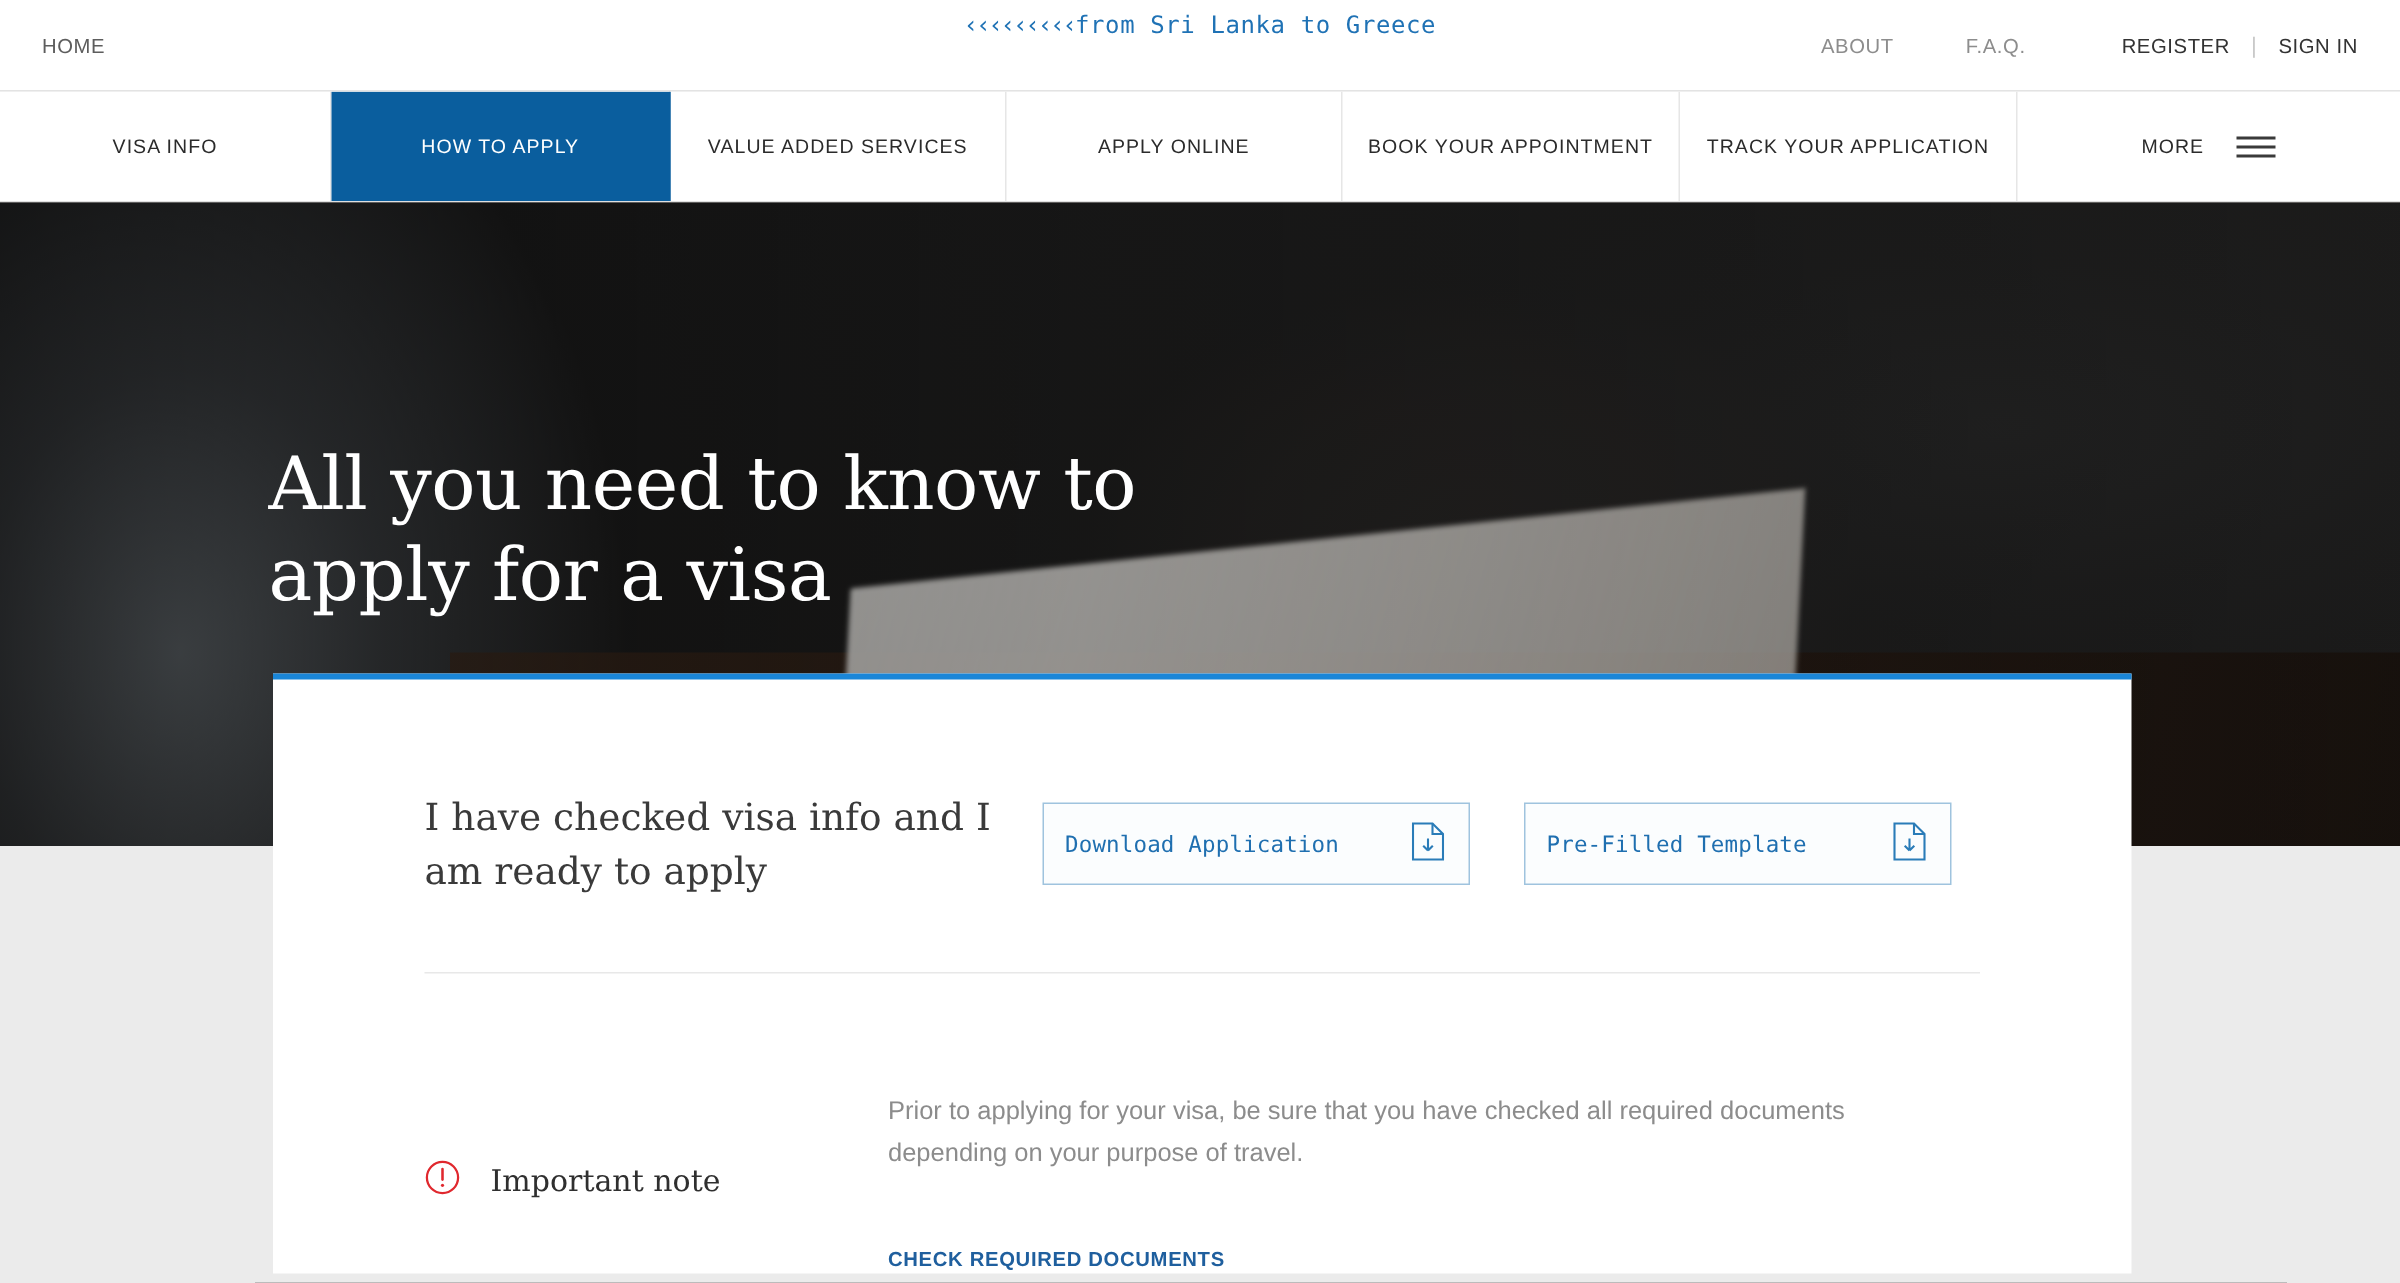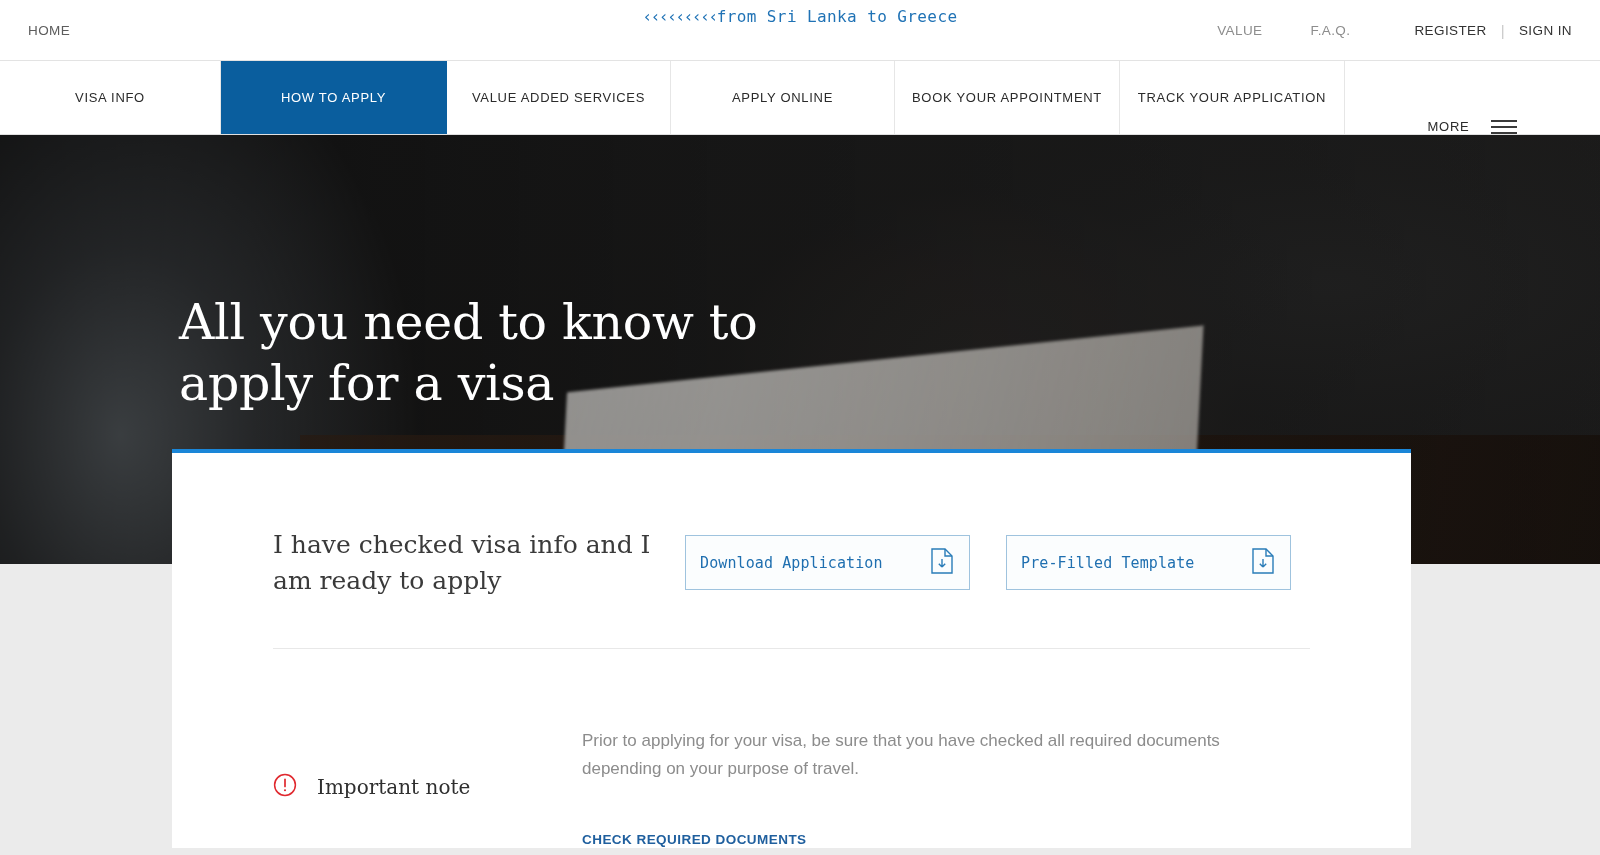--- a/index.html
+++ b/index.html
@@ -81,21 +81,21 @@
   .navitem.active { background: #0a5e9e; color: #ffffff; border-right-color: #0a5e9e; }
   .nv0 { width: 221px; }
   .nv1 { width: 226px; }
   .nv2 { width: 224px; }
   .nv3 { width: 224px; }
   .nv4 { width: 225px; }
   .nv5 { width: 225px; }
   .navmore {
     flex: 1 1 auto;
     display: flex;
-    align-items: flex-end;
+    align-items: center;
     justify-content: center;
     gap: 22px;
     font-size: 13px;
     letter-spacing: .7px;
     color: #2b2b2b;
     cursor: pointer;
   }
   .burger { display: flex; flex-direction: column; gap: 4px; }
   .burger span { display: block; width: 26px; height: 2px; background: #3a3a3a; }
 
@@ -141,21 +141,21 @@
     font-size: 49px;
     line-height: 1.24;
     color: #ffffff;
     letter-spacing: -0.3px;
     margin-top: 40px;
   }
 
   
   .card {
     position: absolute;
-    left: 172px; top: 449px;
+    left: 182px; top: 449px;
     width: 1239px;
     background: #ffffff;
     border-top: 4px solid #1a86d8;
     padding: 0 101px;
   }
   .card-row {
     display: flex;
     align-items: center;
     padding-top: 74px;
     padding-bottom: 0;
@@ -218,21 +218,21 @@
 <div class="topbar">
   <a class="topbar-home" href="#">HOME</a>
 
   <div class="logo">
     <div class="logo-line2">
       <span class="ch">‹‹‹‹‹‹‹‹‹</span><span>from Sri Lanka to Greece</span>
     </div>
   </div>
 
   <div class="topbar-right">
-    <a class="tr-about" href="#">VALUE</a>
+    <a class="tr-about" href="#">ABOUT</a>
     <a class="tr-faq" href="#">F.A.Q.</a>
     <a class="tr-register" href="#">REGISTER</a>
     <span class="tr-sep">|</span>
     <a class="tr-signin" href="#">SIGN IN</a>
   </div>
 </div>
 
 <div class="mainnav">
   <a class="navitem nv0" href="#">VISA INFO</a>
   <a class="navitem nv1 active" href="#">HOW TO APPLY</a>

